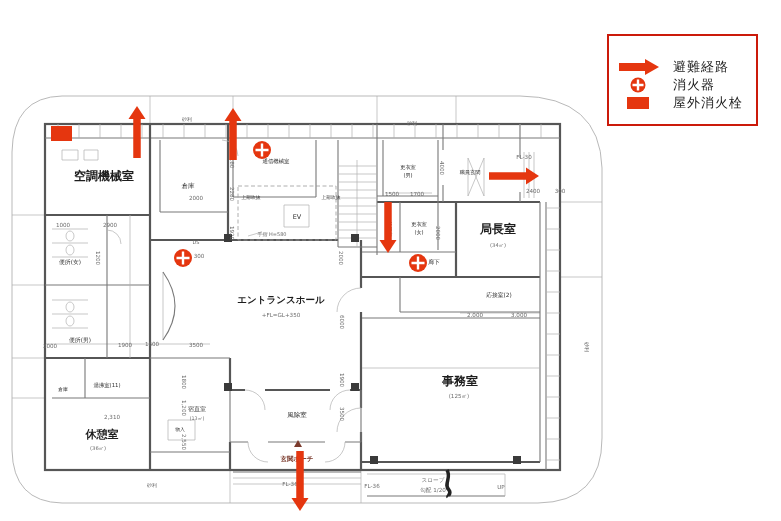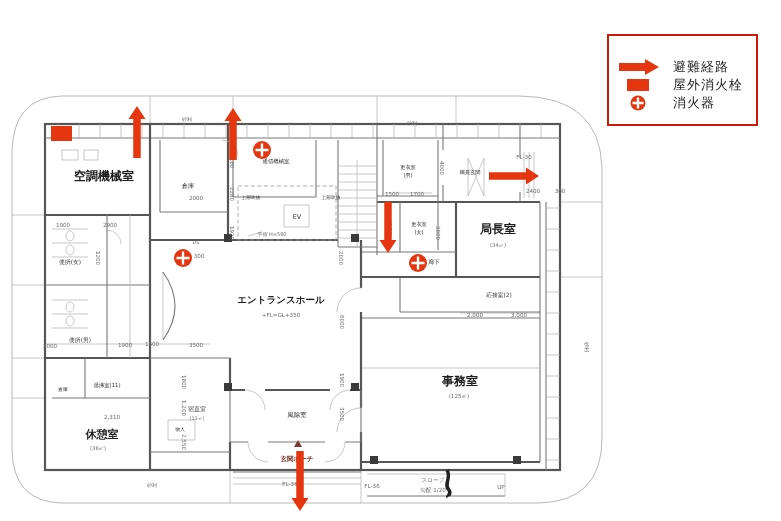--- a/index.html
+++ b/index.html
@@ -230,29 +230,29 @@
       <span class="legend-sym">
         <svg width="42" height="18" viewBox="0 0 42 18">
           <line class="m-shaft" x1="2" y1="9" x2="29" y2="9" stroke-width="8"></line>
           <polygon class="m-fill" points="28,1 42,9 28,17"></polygon>
         </svg>
       </span>
       <span class="legend-label">避難経路</span>
     </div>
     <div class="legend-row">
       <span class="legend-sym">
-        <svg width="24" height="14" viewBox="0 0 24 14">
-          <rect class="m-fill" x="1" y="1" width="22" height="12"></rect>
-        </svg>
-      </span>
-      <span class="legend-label">屋外消火栓</span>
-    </div>
-    <div class="legend-row">
-      <span class="legend-sym">
         <svg width="18" height="18" viewBox="0 0 18 18">
           <circle class="m-fill" cx="9" cy="9" r="7.5"></circle>
           <path class="m-cross" d="M3.5,9 H14.5 M9,3.5 V14.5"></path>
         </svg>
       </span>
       <span class="legend-label">消火器</span>
     </div>
+    <div class="legend-row">
+      <span class="legend-sym">
+        <svg width="24" height="14" viewBox="0 0 24 14">
+          <rect class="m-fill" x="1" y="1" width="22" height="12"></rect>
+        </svg>
+      </span>
+      <span class="legend-label">屋外消火栓</span>
+    </div>
   </div>
 </div>
 
 </body></html>

